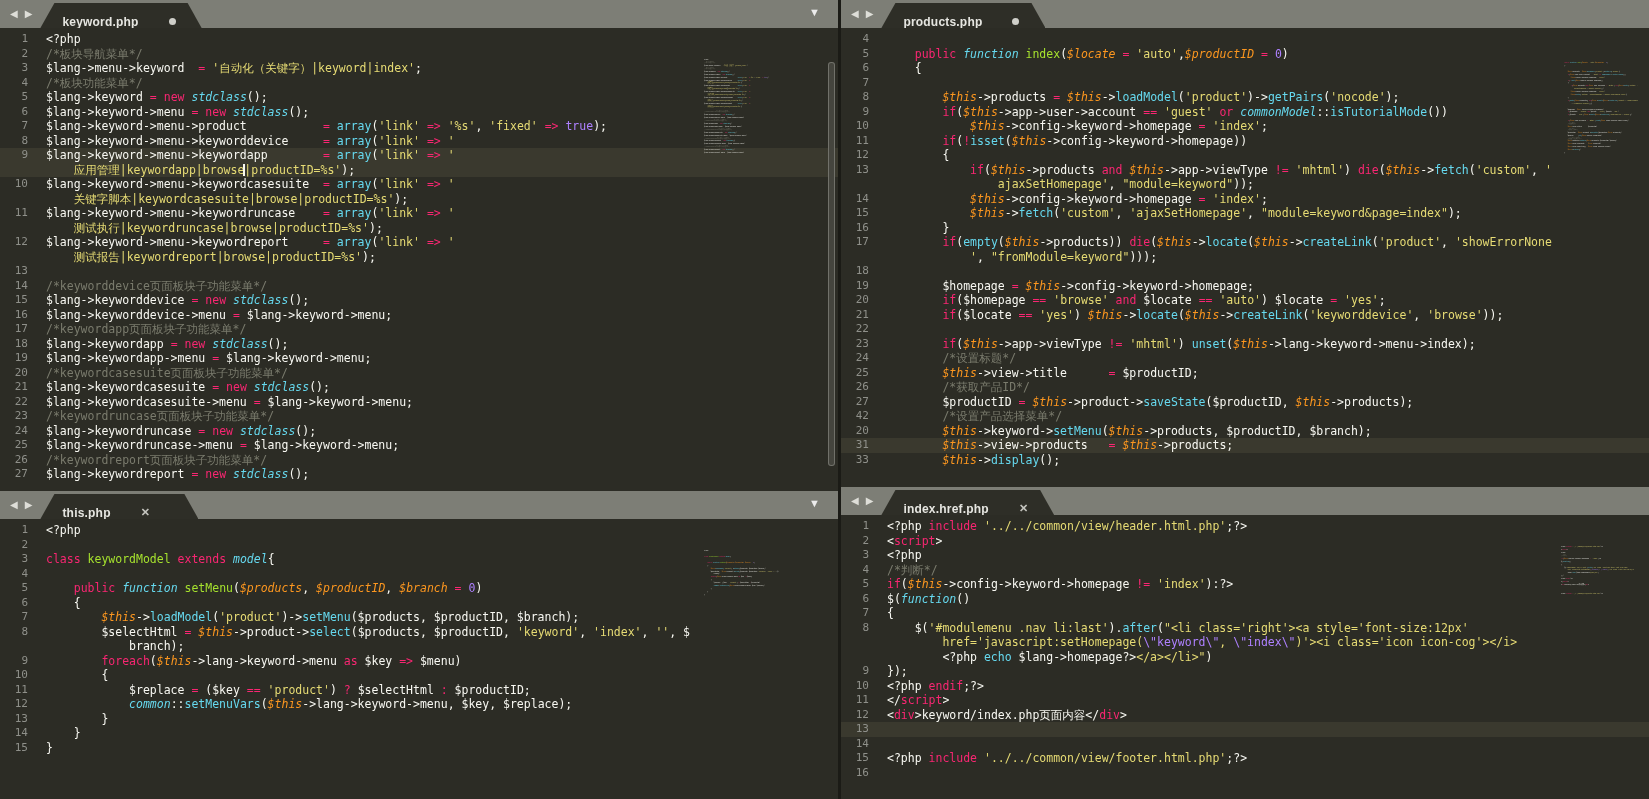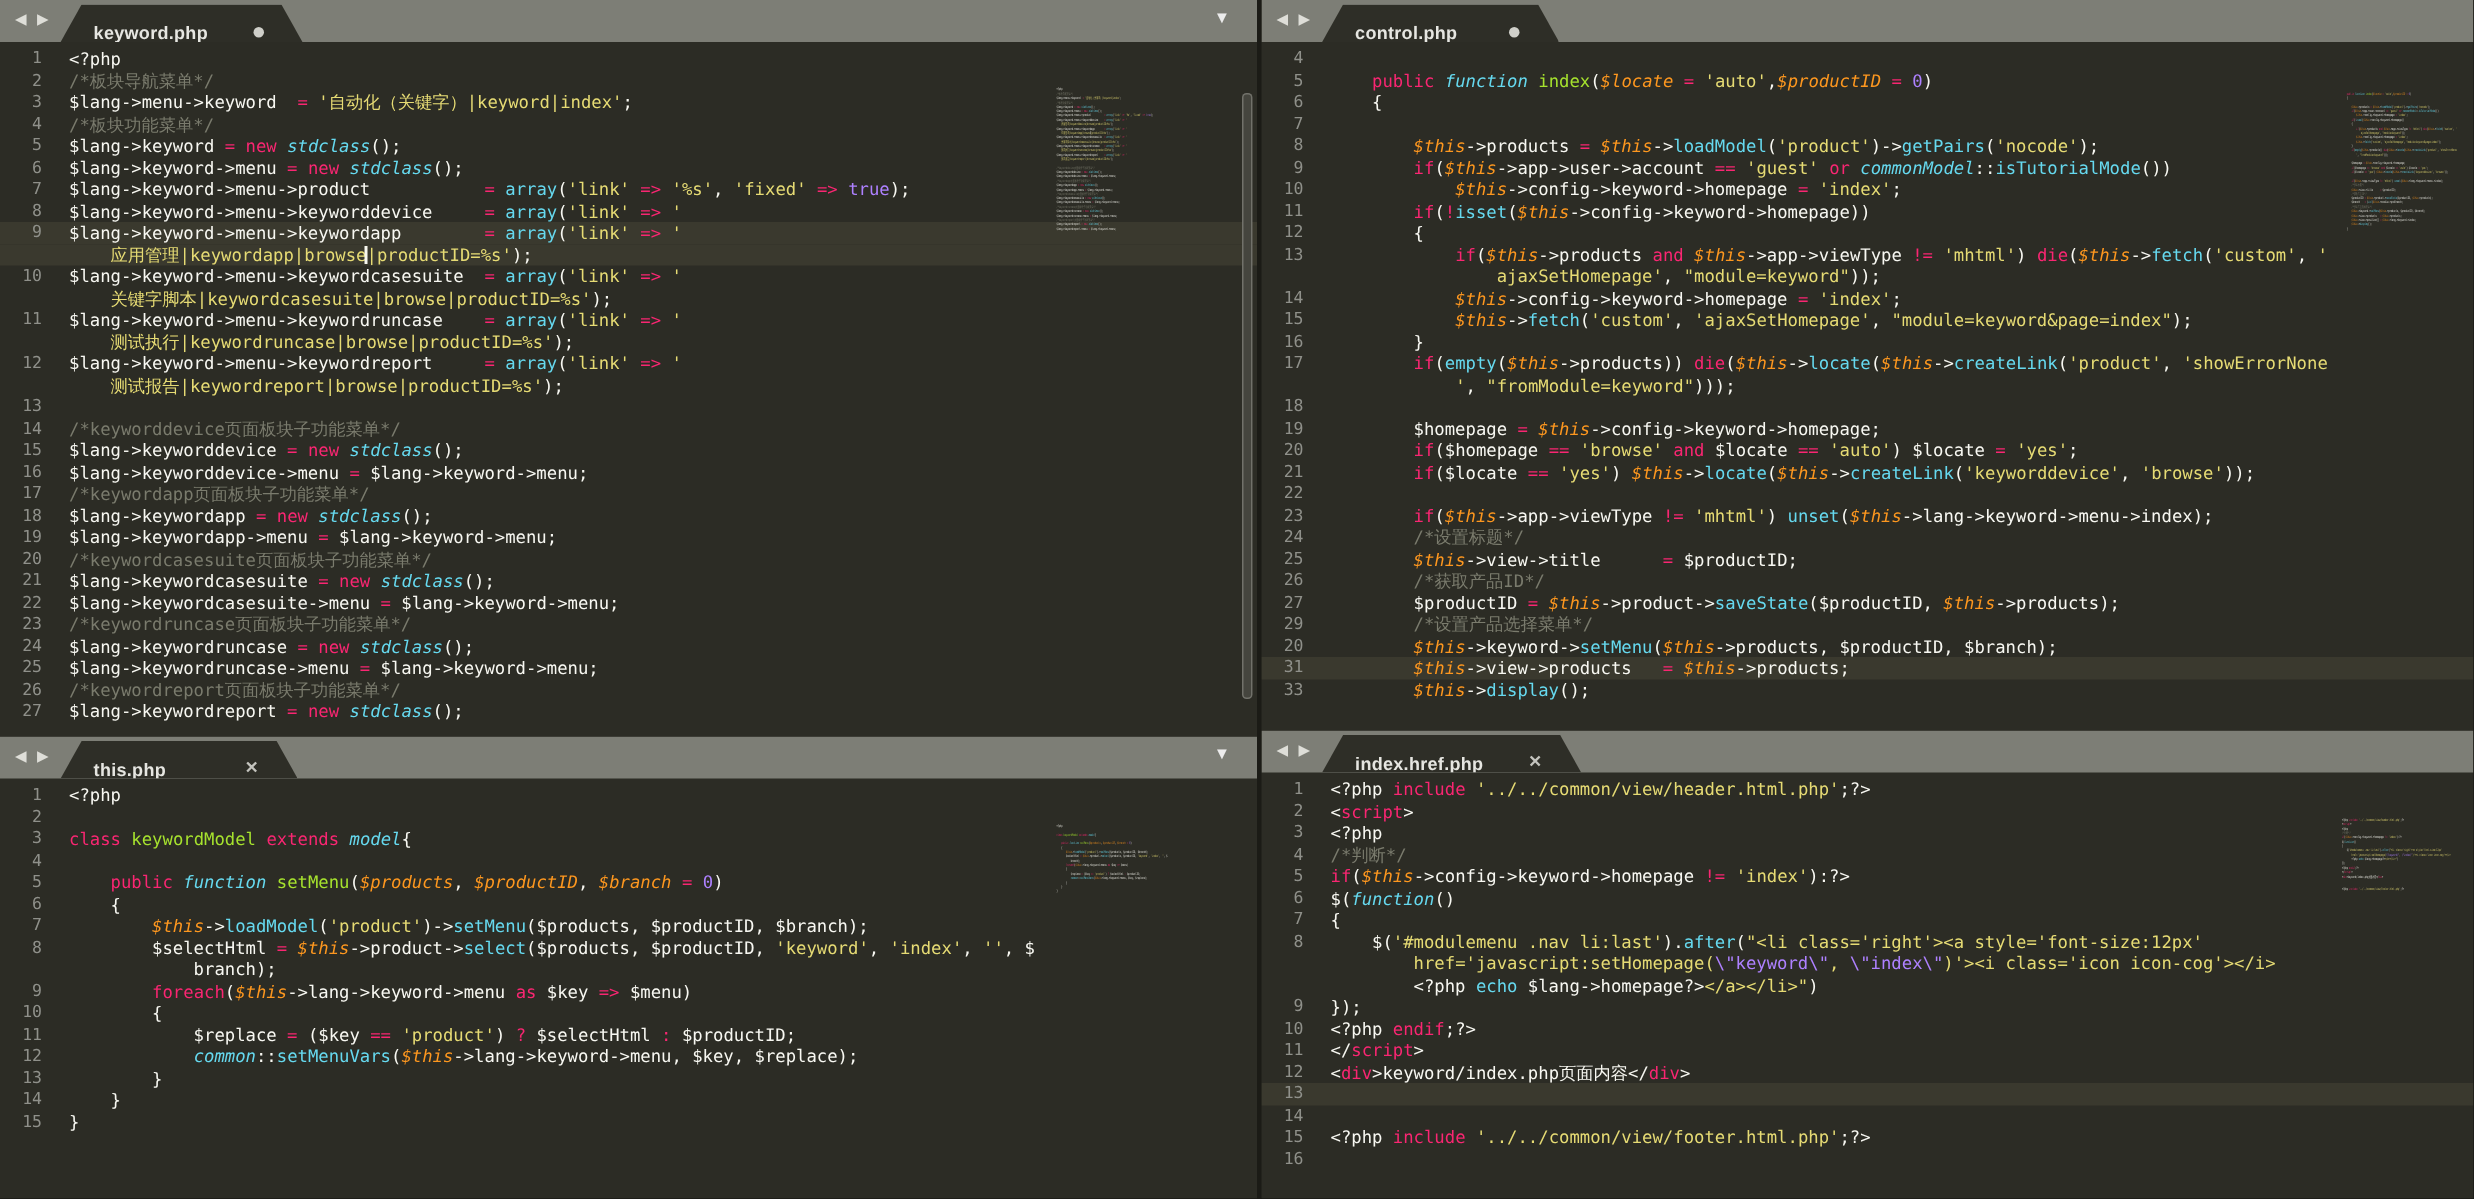--- a/index.html
+++ b/index.html
@@ -17,21 +17,21 @@
   .vdiv{width:3px;background:var(--divider);}
   .col.right{width:808px;}
   .pane{position:relative;overflow:hidden;background:var(--bg);}
 
   
   .tabbar{position:relative;height:28px;background:var(--tabbar);display:flex;align-items:flex-end;flex-shrink:0;}
   .nav-arrows{display:flex;align-items:center;gap:7px;height:28px;padding:0 8px 0 10px;}
   .nav-arrow{color:#dedeD8;font-size:10px;line-height:1;cursor:default;}
   .tab{position:relative;height:25px;min-width:158px;background:var(--tab);
        clip-path:polygon(14px 0, calc(100% - 14px) 0, 100% 100%, 0 100%);
-       display:flex;align-items:center;justify-content:space-between;
+       display:flex;align-items:center;
        padding:12px 26px 0 22px;}
   .tab-label{color:var(--uitext);font-size:12px;font-weight:700;letter-spacing:.2px;white-space:nowrap;}
   .tab-ind{margin-left:30px;display:inline-flex;align-items:center;}
   .ind-dot{width:7px;height:7px;border-radius:50%;background:#cfcfc9;display:inline-block;}
   .ind-close{color:#c4c4be;font-size:11px;font-weight:700;line-height:1;}
   .menu-arrow{position:absolute;right:18px;top:7px;color:#ececec;font-size:11px;line-height:1;}
 
   
   .content{position:relative;padding-top:4px;height:100%;}
   .row{display:flex;white-space:pre;height:14.5px;line-height:14.5px;
@@ -211,21 +211,21 @@
   </div>
   <div class="vdiv"></div>
   <div class="col right">
     <div class="pane" style="height:487px">
         <div class="tabbar">
           <div class="nav-arrows">
             <span class="nav-arrow">◀</span>
             <span class="nav-arrow">▶</span>
           </div>
           <div class="tab">
-            <span class="tab-label">control.php</span>
+            <span class="tab-label">products.php</span>
             <span class="tab-ind">
               <span class="ind-dot"></span>
             </span>
           </div>
         </div>
         <div class="content">
           <div class="codecol">
             <div class="row"><span class="gut">4</span><span class="code"></span></div>
             <div class="row"><span class="gut">5</span><span class="code"><span class="tp">    </span><span class="tk">public</span><span class="tp"> </span><span class="tfi">function</span><span class="tp"> </span><span class="tg">index</span><span class="tp">(</span><span class="to">$locate</span><span class="tp"> </span><span class="tk">=</span><span class="tp"> </span><span class="ts">'auto'</span><span class="tp">,</span><span class="to">$productID</span><span class="tp"> </span><span class="tk">=</span><span class="tp"> </span><span class="tn">0</span><span class="tp">)</span></span></div>
             <div class="row"><span class="gut">6</span><span class="code"><span class="tp">    {</span></span></div>
@@ -245,21 +245,21 @@
             <div class="row"><span class="gut">18</span><span class="code"></span></div>
             <div class="row"><span class="gut">19</span><span class="code"><span class="tp">        $homepage </span><span class="tk">=</span><span class="tp"> </span><span class="to">$this</span><span class="tp">-&gt;config-&gt;keyword-&gt;homepage;</span></span></div>
             <div class="row"><span class="gut">20</span><span class="code"><span class="tp">        </span><span class="tk">if</span><span class="tp">($homepage </span><span class="tk">==</span><span class="tp"> </span><span class="ts">'browse'</span><span class="tp"> </span><span class="tk">and</span><span class="tp"> $locate </span><span class="tk">==</span><span class="tp"> </span><span class="ts">'auto'</span><span class="tp">) $locate </span><span class="tk">=</span><span class="tp"> </span><span class="ts">'yes'</span><span class="tp">;</span></span></div>
             <div class="row"><span class="gut">21</span><span class="code"><span class="tp">        </span><span class="tk">if</span><span class="tp">($locate </span><span class="tk">==</span><span class="tp"> </span><span class="ts">'yes'</span><span class="tp">) </span><span class="to">$this</span><span class="tp">-&gt;</span><span class="tf">locate</span><span class="tp">(</span><span class="to">$this</span><span class="tp">-&gt;</span><span class="tf">createLink</span><span class="tp">(</span><span class="ts">'keyworddevice'</span><span class="tp">, </span><span class="ts">'browse'</span><span class="tp">));</span></span></div>
             <div class="row"><span class="gut">22</span><span class="code"></span></div>
             <div class="row"><span class="gut">23</span><span class="code"><span class="tp">        </span><span class="tk">if</span><span class="tp">(</span><span class="to">$this</span><span class="tp">-&gt;app-&gt;viewType </span><span class="tk">!=</span><span class="tp"> </span><span class="ts">'mhtml'</span><span class="tp">) </span><span class="tf">unset</span><span class="tp">(</span><span class="to">$this</span><span class="tp">-&gt;lang-&gt;keyword-&gt;menu-&gt;index);</span></span></div>
             <div class="row"><span class="gut">24</span><span class="code"><span class="tp">        </span><span class="tc">/*设置标题*/</span></span></div>
             <div class="row"><span class="gut">25</span><span class="code"><span class="tp">        </span><span class="to">$this</span><span class="tp">-&gt;view-&gt;title      </span><span class="tk">=</span><span class="tp"> $productID;</span></span></div>
             <div class="row"><span class="gut">26</span><span class="code"><span class="tp">        </span><span class="tc">/*获取产品ID*/</span></span></div>
             <div class="row"><span class="gut">27</span><span class="code"><span class="tp">        $productID </span><span class="tk">=</span><span class="tp"> </span><span class="to">$this</span><span class="tp">-&gt;product-&gt;</span><span class="tf">saveState</span><span class="tp">($productID, </span><span class="to">$this</span><span class="tp">-&gt;products);</span></span></div>
-            <div class="row"><span class="gut">29</span><span class="code"><span class="tp">        </span><span class="tc">/*设置产品选择菜单*/</span></span></div>
+            <div class="row"><span class="gut">42</span><span class="code"><span class="tp">        </span><span class="tc">/*设置产品选择菜单*/</span></span></div>
             <div class="row"><span class="gut">20</span><span class="code"><span class="tp">        </span><span class="to">$this</span><span class="tp">-&gt;keyword-&gt;</span><span class="tf">setMenu</span><span class="tp">(</span><span class="to">$this</span><span class="tp">-&gt;products, $productID, $branch);</span></span></div>
             <div class="row hl"><span class="gut">31</span><span class="code"><span class="tp">        </span><span class="to">$this</span><span class="tp">-&gt;view-&gt;products   </span><span class="tk">=</span><span class="tp"> </span><span class="to">$this</span><span class="tp">-&gt;products;</span></span></div>
             <div class="row"><span class="gut">33</span><span class="code"><span class="tp">        </span><span class="to">$this</span><span class="tp">-&gt;</span><span class="tf">display</span><span class="tp">();</span></span></div>
           </div>
           <div class="minimap" style="right: 9px; width: 84px; height: 98px;">
             <div class="minimap-inner">
               <div class="row"><span class="gut">4</span><span class="code"></span></div>
               <div class="row"><span class="gut">5</span><span class="code"><span class="tp">    </span><span class="tk">public</span><span class="tp"> </span><span class="tfi">function</span><span class="tp"> </span><span class="tg">index</span><span class="tp">(</span><span class="to">$locate</span><span class="tp"> </span><span class="tk">=</span><span class="tp"> </span><span class="ts">'auto'</span><span class="tp">,</span><span class="to">$productID</span><span class="tp"> </span><span class="tk">=</span><span class="tp"> </span><span class="tn">0</span><span class="tp">)</span></span></div>
               <div class="row"><span class="gut">6</span><span class="code"><span class="tp">    {</span></span></div>
               <div class="row"><span class="gut">7</span><span class="code"></span></div>

